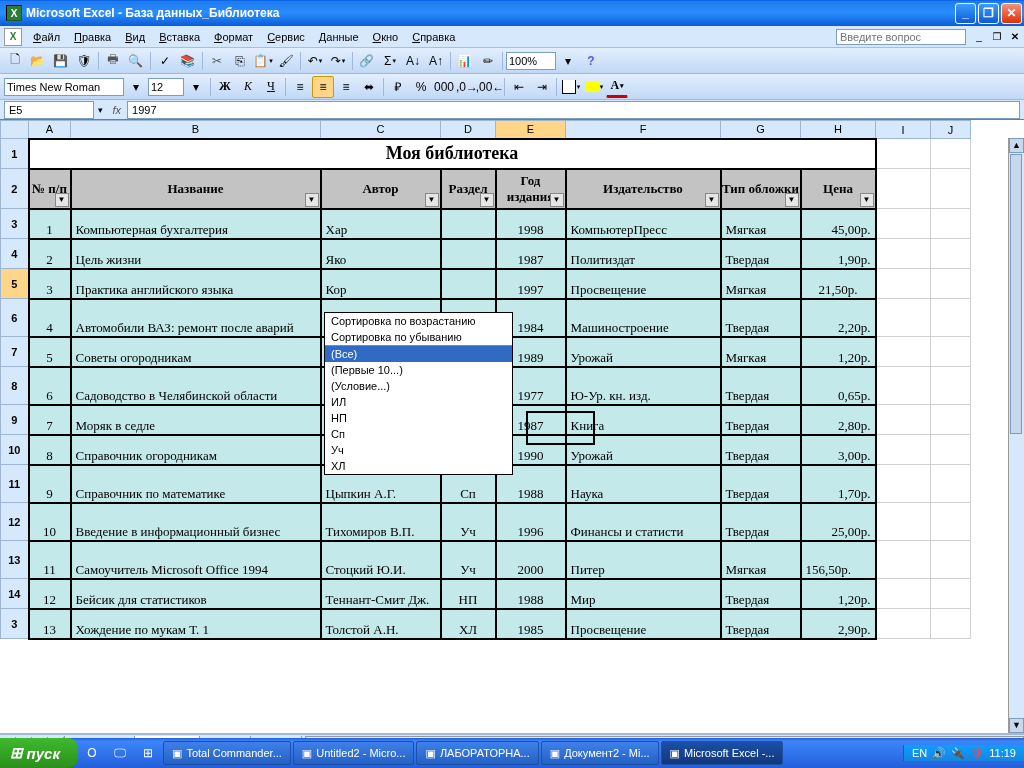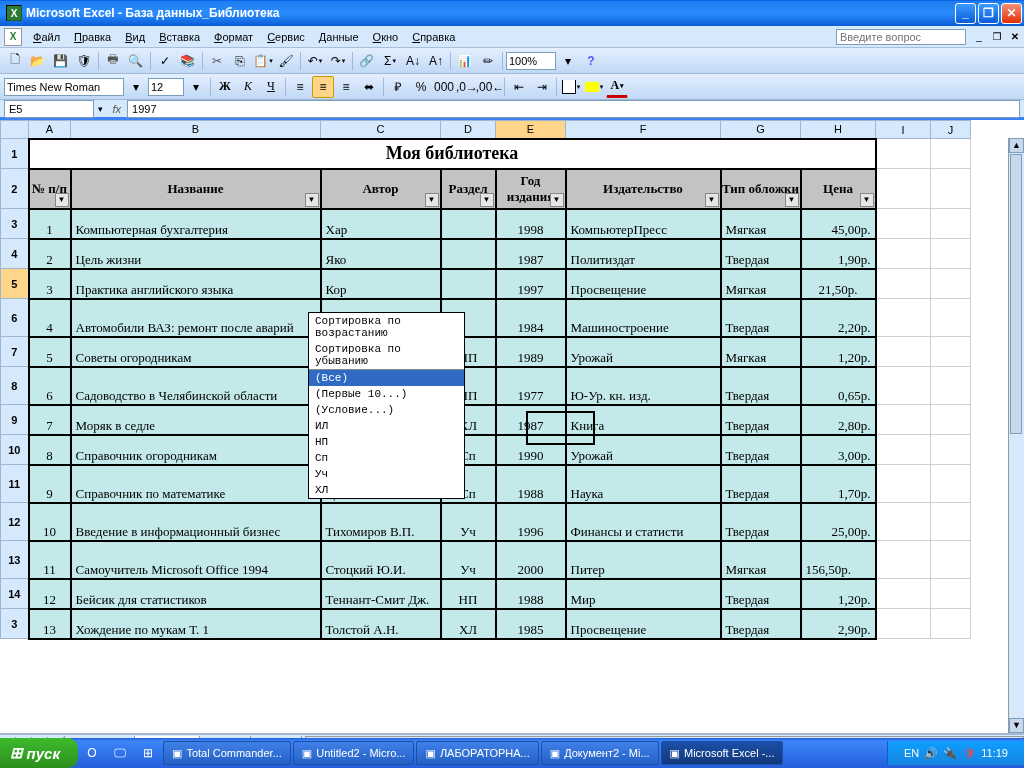--- a/index.html
+++ b/index.html
@@ -24,61 +24,61 @@
 .toolbar { height:26px; background:linear-gradient(180deg,#e3efff 0%,#c1d8f5 100%); border-bottom:1px solid #a3b8d8; display:flex; align-items:center; padding:0 4px; gap:1px;}
 .tb{width:22px;height:22px;display:flex;align-items:center;justify-content:center;border:1px solid transparent;border-radius:2px;cursor:default;font-size:12px;}
 .tb.drop::after{content:"▾";font-size:7px;margin-left:1px;color:#000;}
 .tsep{width:1px;height:18px;background:#a3b8d8;margin:0 2px;}
 .zoom{width:50px;height:18px;background:#fff;border:1px solid #7b9ebd;font-size:11px;padding:0 2px;text-align:left;}
 
 .toolbar2{height:26px;background:linear-gradient(180deg,#e3efff 0%,#c1d8f5 100%);border-bottom:1px solid #a3b8d8;display:flex;align-items:center;padding:0 4px;gap:1px;}
 .fontbox{width:120px;height:18px;background:#fff;border:1px solid #7b9ebd;font-size:11px;padding:0 2px;}
 .sizebox{width:36px;height:18px;background:#fff;border:1px solid #7b9ebd;font-size:11px;padding:0 2px;}
 
-.formulabar{height:20px;background:#d6e8fb;border-bottom:3px solid #3b82f6;display:flex;align-items:center;}
+.formulabar{height:20px;background:#d6e8fb;border-bottom:1px solid #3b82f6;display:flex;align-items:center;}
 .namebox{width:90px;height:18px;background:#fff;border:1px solid #7b9ebd;font-size:11px;padding:0 4px;margin-left:4px;}
 .fx{margin:0 6px;font-style:italic;color:#555;}
 .formula{height:18px;background:#fff;border:1px solid #7b9ebd;font-size:11px;padding:0 4px;flex:1;margin-right:4px;}
 
 .grid-area{position:relative;height:614px;background:#fff;overflow:hidden;border-bottom:1px solid #a3b8d8;}
 table.grid{border-collapse:collapse;table-layout:fixed;}
 .colhead th{background:#d6e8fb;border:1px solid #9fb6d3;height:18px;font-weight:normal;color:#000;font-size:11px;text-align:center;}
 .colhead th.sel{background:#ffd58a;}
 .rowhead{background:#d6e8fb;border:1px solid #9fb6d3;width:28px;text-align:center;font-size:11px;color:#000;}
 .rowhead.sel{background:#ffd58a;}
 .corner{background:#d6e8fb;border:1px solid #9fb6d3;width:28px;height:18px;}
 
 td.cell{border:1px solid #d0d0d0;background:#fff;height:30px;padding:0 2px;font-size:11px;}
 td.tcell{border:2px solid #000;background:#c3e9ea;font-family:"Times New Roman",serif;font-size:13px;padding:0 4px;vertical-align:bottom;}
 td.hdrcell{border:2px solid #000;background:#c3c3c3;font-family:"Times New Roman",serif;font-size:13px;font-weight:bold;text-align:center;vertical-align:middle;position:relative;}
 .filterbtn{position:absolute;right:1px;bottom:1px;width:14px;height:14px;background:#e6e6e6;border:1px solid #888;font-size:8px;display:flex;align-items:center;justify-content:center;}
 td.title{border:2px solid #000;background:#fff;font-family:"Times New Roman",serif;font-size:18px;font-weight:bold;text-align:center;vertical-align:middle;}
 
-.filter-popup{position:absolute;left:308px;top:192px;width:157px;background:#fff;border:1px solid #000;font-family:Liberation Mono, monospace;font-size:11px;z-index:10;}
+.filter-popup{position:absolute;left:324px;top:192px;width:189px;background:#fff;border:1px solid #000;font-family:Liberation Sans, sans-serif;font-size:11px;z-index:10;}
 .filter-popup .fp-item{padding:2px 6px;}
 .filter-popup .fp-sep{height:1px;background:#888;margin:0;}
 .filter-popup .fp-item.sel{background:#316ac5;color:#fff;}
 
 .active-cell{position:absolute;border:2px solid #000;pointer-events:none;z-index:5;}
 
 .sheet-tabs{height:18px;background:#d6e8fb;display:flex;align-items:center;border-top:1px solid #a3b8d8;font-size:11px;}
 .tabnav{width:16px;text-align:center;border-right:1px solid #999;color:#333;cursor:default;}
 .sheet-tab{padding:1px 10px;background:#d6e8fb;border:1px solid #999;border-top:none;margin-right:-1px;cursor:default;}
 .sheet-tab.active{background:#fff;font-weight:bold;}
 .scroll-h{flex:1;height:16px;background:#d6e8fb;position:relative;margin-left:4px;border:1px solid #999;}
 .scroll-h .thumb{position:absolute;left:2px;top:1px;width:60%;height:12px;background:#c8d8ec;border:1px solid #7b9ebd;}
 
 .statusbar{height:20px;background:#d6e8fb;border-top:1px solid #a3b8d8;padding:2px 6px;font-size:11px;color:#333;}
 
 .taskbar{position:fixed;bottom:0;left:0;right:0;height:30px;background:linear-gradient(180deg,#245edb 0%,#3c86f9 10%,#245edb 100%);display:flex;align-items:center;}
 .start{height:30px;padding:0 18px 0 10px;background:linear-gradient(180deg,#3eba2e 0%,#2b8f1b 100%);color:#fff;font-weight:bold;font-style:italic;display:flex;align-items:center;font-size:15px;border-radius:0 10px 10px 0;}
 .ql{width:24px;height:24px;margin:0 2px;border:1px solid transparent;border-radius:2px;display:flex;align-items:center;justify-content:center;color:#fff;font-size:12px;}
 .taskbtn{height:24px;padding:0 8px;margin:0 1px;background:linear-gradient(180deg,#3f80e8 0%,#2461c5 100%);border:1px solid #1b4fa8;border-radius:2px;color:#fff;font-size:11px;display:flex;align-items:center;gap:4px;max-width:150px;white-space:nowrap;overflow:hidden;}
 .taskbtn.active{background:linear-gradient(180deg,#1b4fa8 0%,#12387b 100%);}
-.tray{margin-left:auto;height:24px;background:linear-gradient(180deg,#0d9eff 0%,#1685e0 100%);display:flex;align-items:center;padding:0 16px;color:#fff;font-size:11px;gap:5px;border-left:1px solid #0a5cd6;}
+.tray{margin-left:auto;height:16px;background:linear-gradient(180deg,#0d9eff 0%,#1685e0 100%);display:flex;align-items:center;padding:0 8px;color:#fff;font-size:11px;gap:5px;border-left:1px solid #0a5cd6;}
 .tray .ico{width:14px;height:14px;font-size:11px;display:flex;align-items:center;justify-content:center;}
 
 .scroll-v{position:absolute;right:0;top:18px;bottom:0;width:16px;background:#d6e8fb;border-left:1px solid #999;}
 .scroll-v .thumb{position:absolute;top:16px;left:1px;width:12px;height:280px;background:#c8d8ec;border:1px solid #7b9ebd;}
 .scroll-v .arr{height:15px;background:#c8d8ec;border:1px solid #7b9ebd;text-align:center;font-size:9px;line-height:13px;}
 .scroll-v .arr.dn{position:absolute;bottom:0;left:0;right:0;}
 
 
 .i-save{color:#3a5fcd;}
 .i-print{color:#555;}

